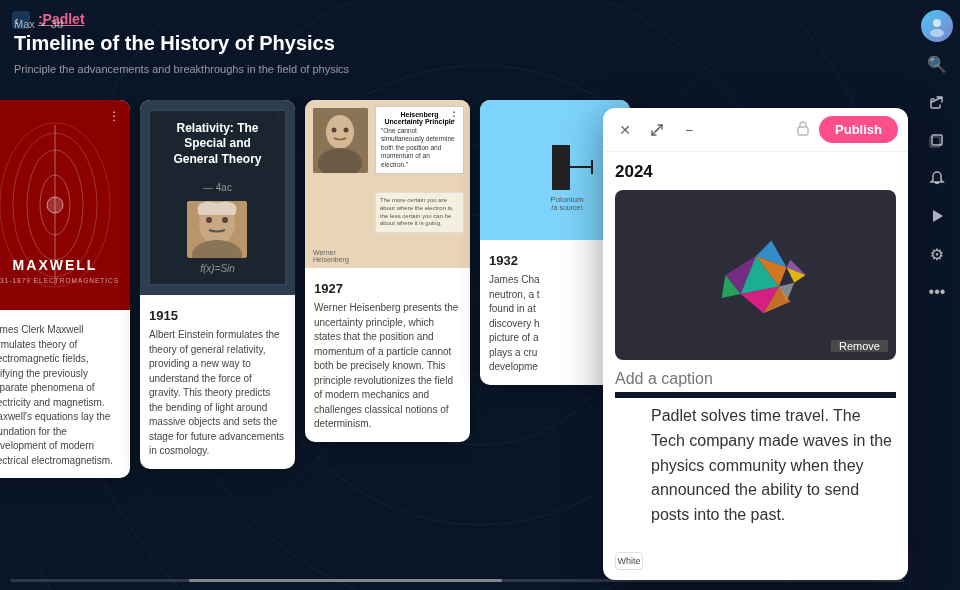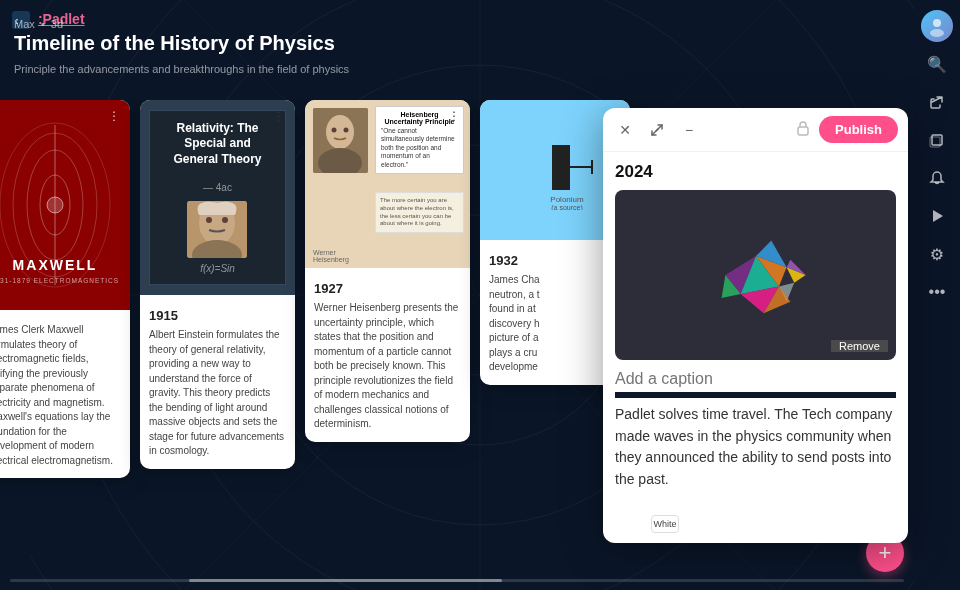--- a/index.html
+++ b/index.html
@@ -289,31 +289,31 @@
       width: 100%;
       border: none;
       outline: none;
       font-size: 16px;
       color: #999;
       padding: 4px 0;
       margin-bottom: 6px;
       border-bottom: 6px solid #0f172a;
     }
     .post-content-text {
-      font-size: 14px;
+      font-size: 16px;
       color: #333;
       line-height: 1.55;
       margin-bottom: 8px;
+      margin-left: 36px;
     }
     .post-editor-footer {
-      padding: 6px 4px 10px;
+      padding: 6px 12px 10px;
       display: flex;
       align-items: center;
       gap: 6px;
-      margin-left: 44px;
     }
     .color-swatch {
       width: 28px;
       height: 18px;
       border-radius: 4px;
       background: #fff;
       border: 1px solid #ddd;
       display: flex;
       align-items: center;
       justify-content: center;

